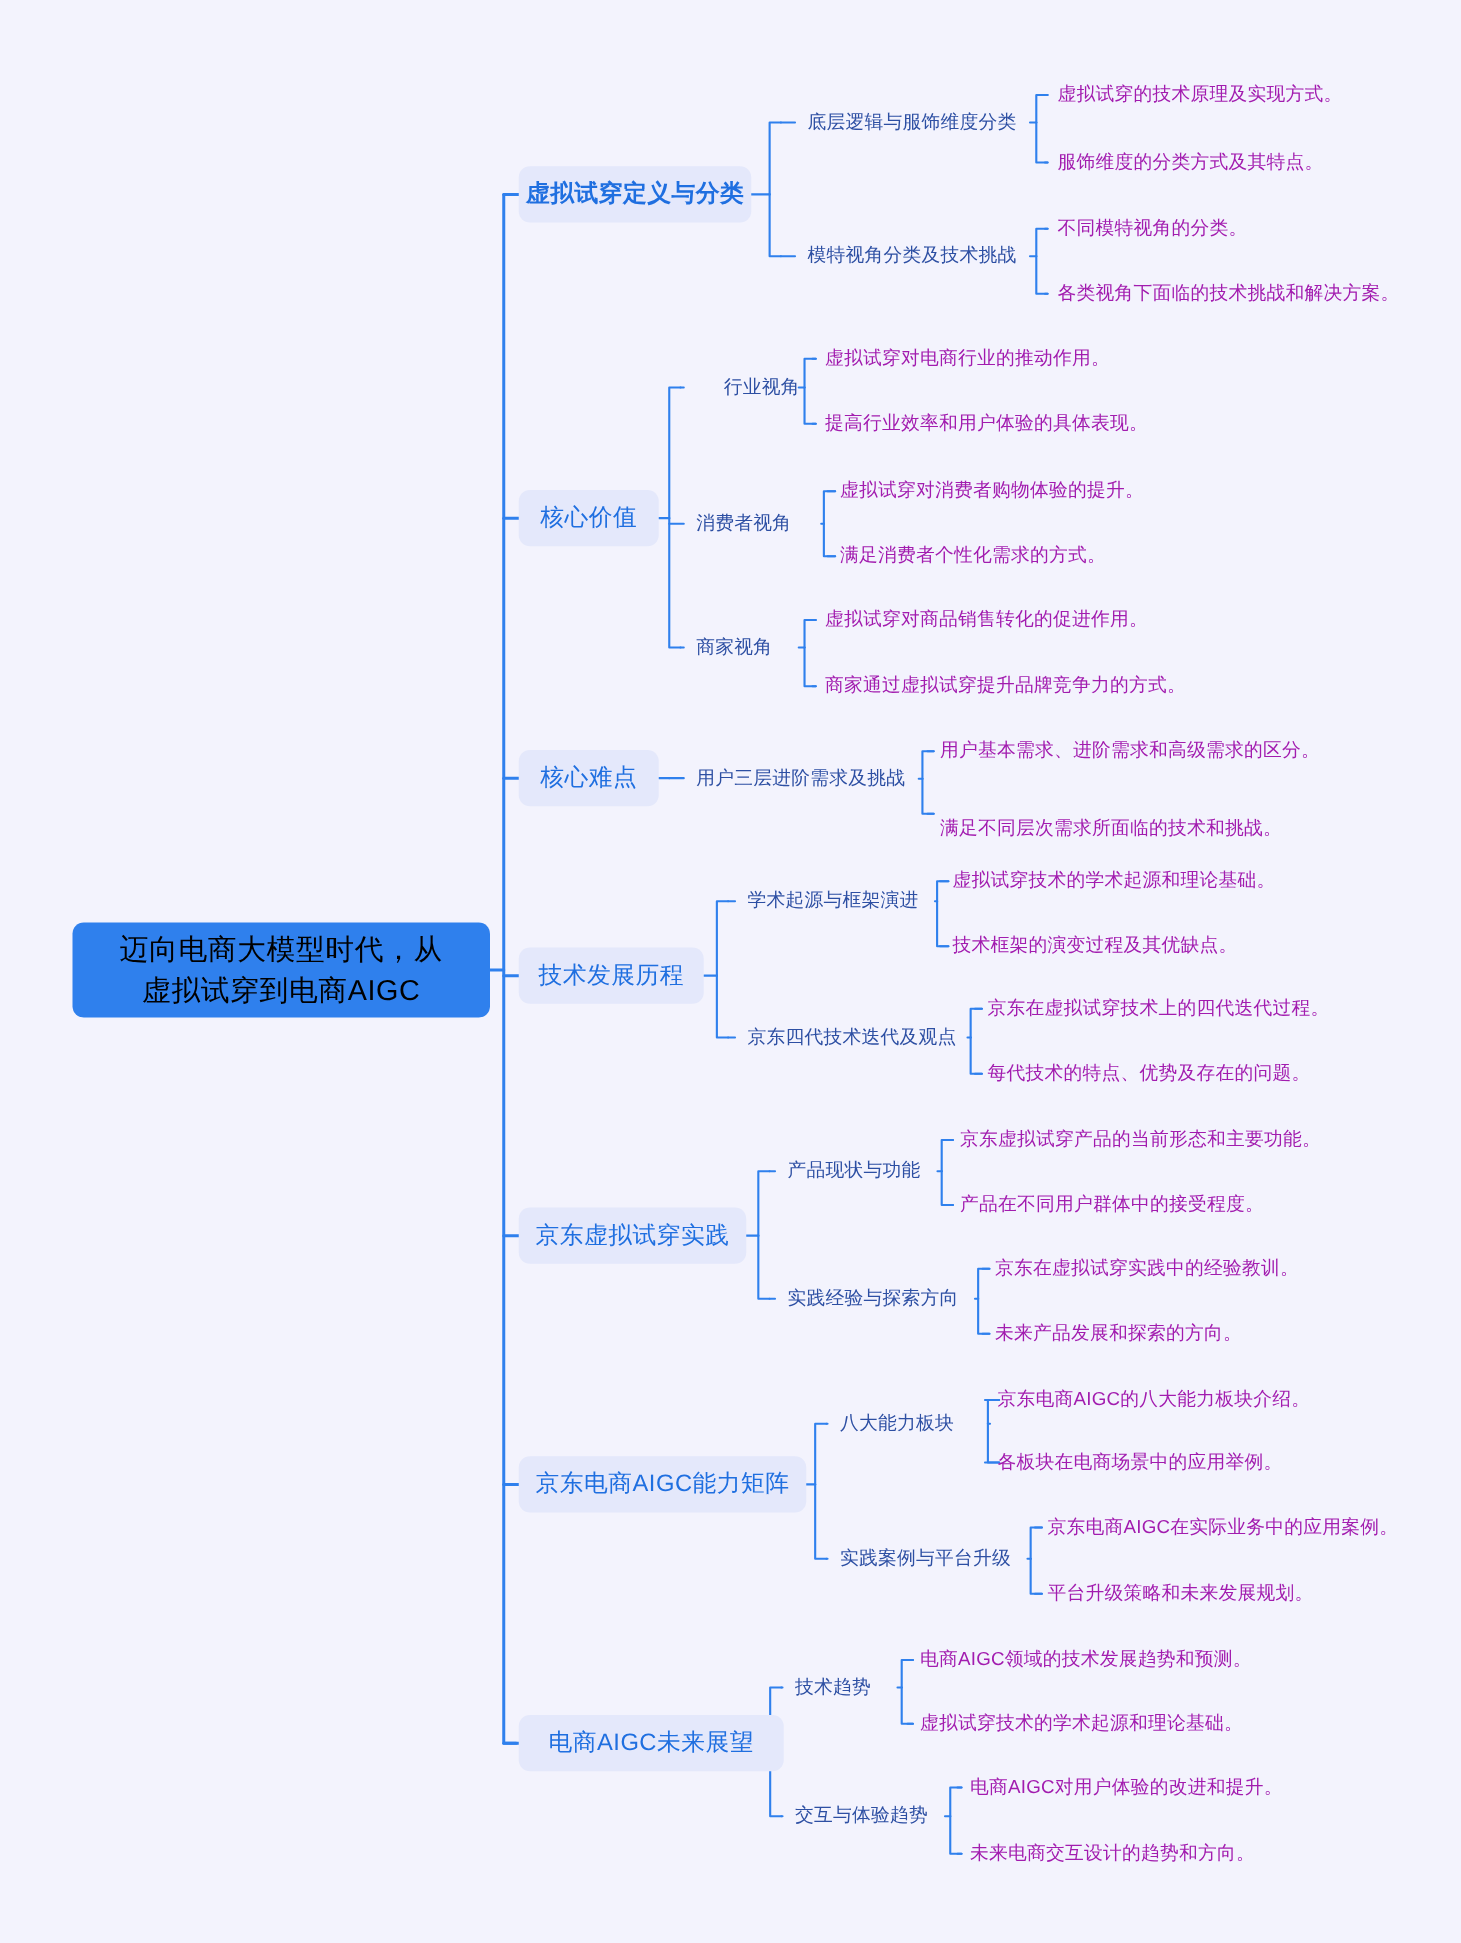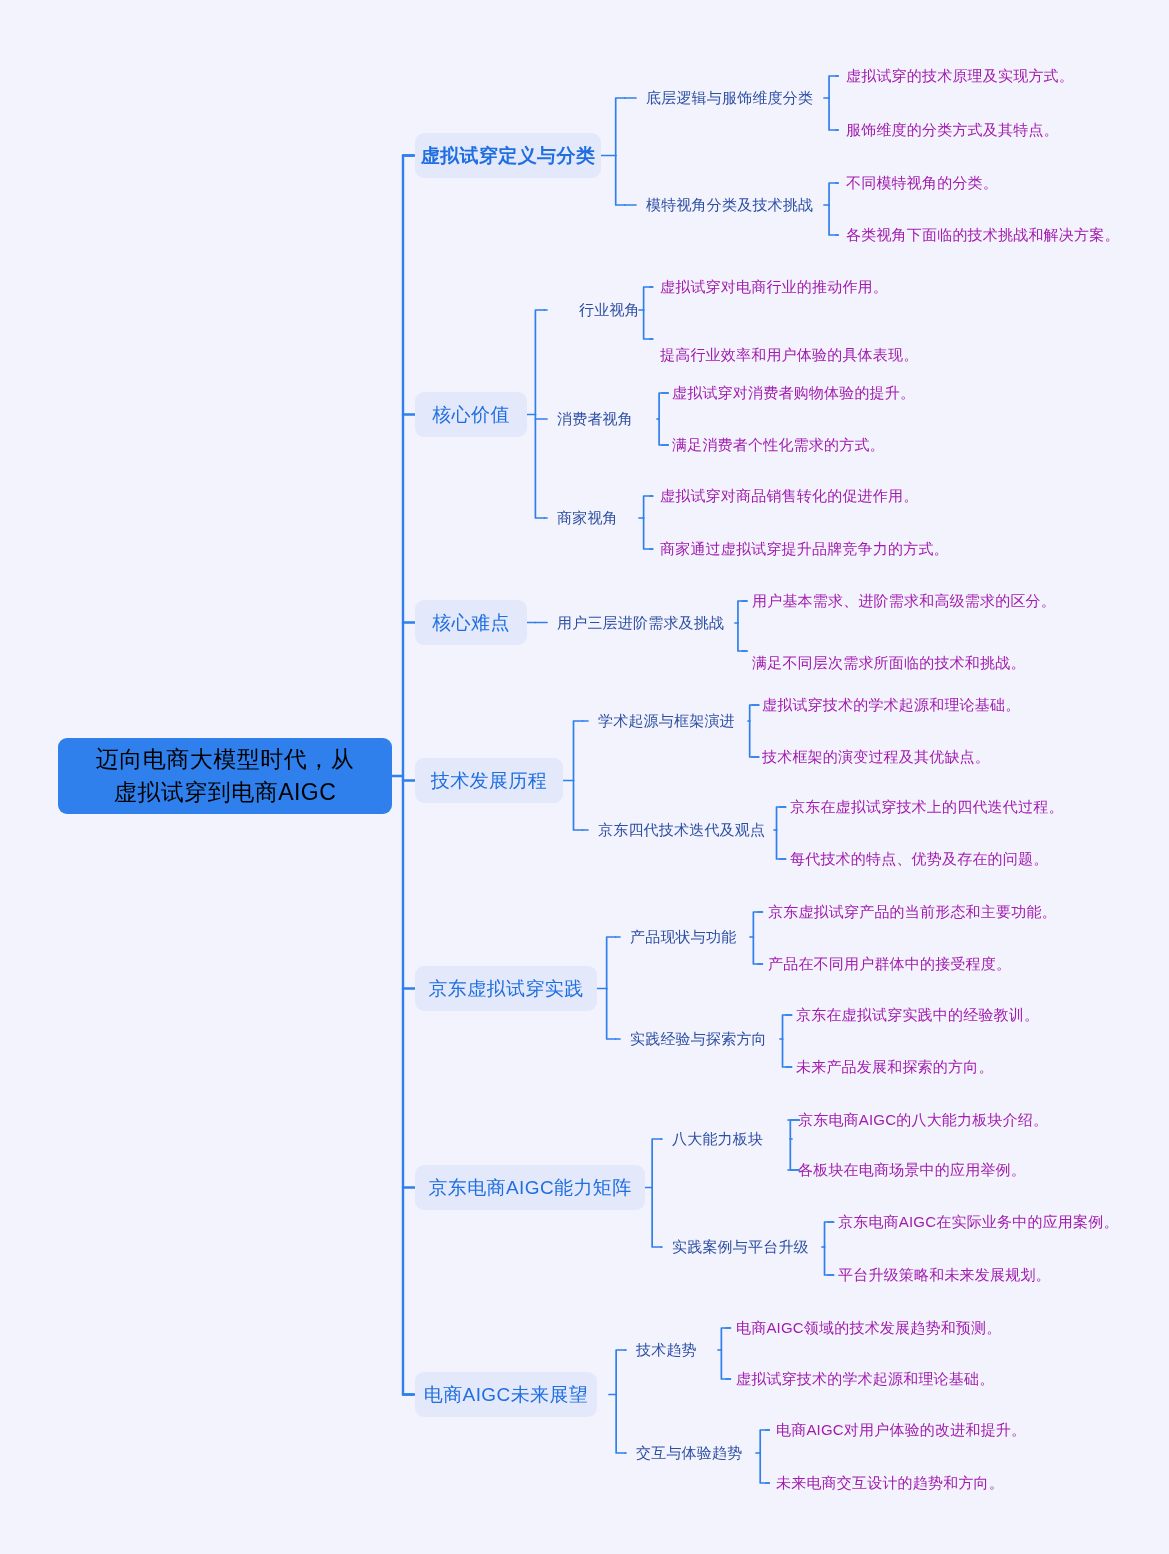--- a/index.html
+++ b/index.html
@@ -227,21 +227,21 @@
       </div>
       <div class="node n-l2" style="left: 557px; top: 409px; height: 20px;">
         <span class="nlabel">消费者视角</span>
       </div>
       <div class="node n-l2" style="left: 557px; top: 508px; height: 20px;">
         <span class="nlabel">商家视角</span>
       </div>
       <div class="node n-l3" style="left: 660px; top: 277px; height: 20px;">
         <span class="nlabel">虚拟试穿对电商行业的推动作用。</span>
       </div>
-      <div class="node n-l3" style="left: 660px; top: 329px; height: 20px; margin-top: 16px;">
+      <div class="node n-l3" style="left: 660px; top: 329px; height: 20px;">
         <span class="nlabel">提高行业效率和用户体验的具体表现。</span>
       </div>
       <div class="node n-l3" style="left: 672px; top: 383px; height: 20px;">
         <span class="nlabel">虚拟试穿对消费者购物体验的提升。</span>
       </div>
       <div class="node n-l3" style="left: 672px; top: 435px; height: 20px;">
         <span class="nlabel">满足消费者个性化需求的方式。</span>
       </div>
       <div class="node n-l3" style="left: 660px; top: 486px; height: 20px;">
         <span class="nlabel">虚拟试穿对商品销售转化的促进作用。</span>
@@ -317,21 +317,21 @@
       </div>
       <div class="node n-l3" style="left: 798px; top: 1160px; height: 20px;">
         <span class="nlabel">各板块在电商场景中的应用举例。</span>
       </div>
       <div class="node n-l3" style="left: 838px; top: 1212px; height: 20px;">
         <span class="nlabel">京东电商AIGC在实际业务中的应用案例。</span>
       </div>
       <div class="node n-l3" style="left: 838px; top: 1265px; height: 20px;">
         <span class="nlabel">平台升级策略和未来发展规划。</span>
       </div>
-      <div class="node n-l1" style="left: 415px; top: 1372px; width: 182px; height: 45px; align-items: flex-end;">
+      <div class="node n-l1" style="left: 415px; top: 1372px; width: 212px; height: 45px; align-items: flex-end;">
         <span class="nlabel">电商AIGC未来展望</span>
       </div>
       <div class="node n-l2" style="left: 636px; top: 1340px; height: 20px;">
         <span class="nlabel">技术趋势</span>
       </div>
       <div class="node n-l2" style="left: 636px; top: 1443px; height: 20px;">
         <span class="nlabel">交互与体验趋势</span>
       </div>
       <div class="node n-l3" style="left: 736px; top: 1318px; height: 20px;">
         <span class="nlabel">电商AIGC领域的技术发展趋势和预测。</span>

